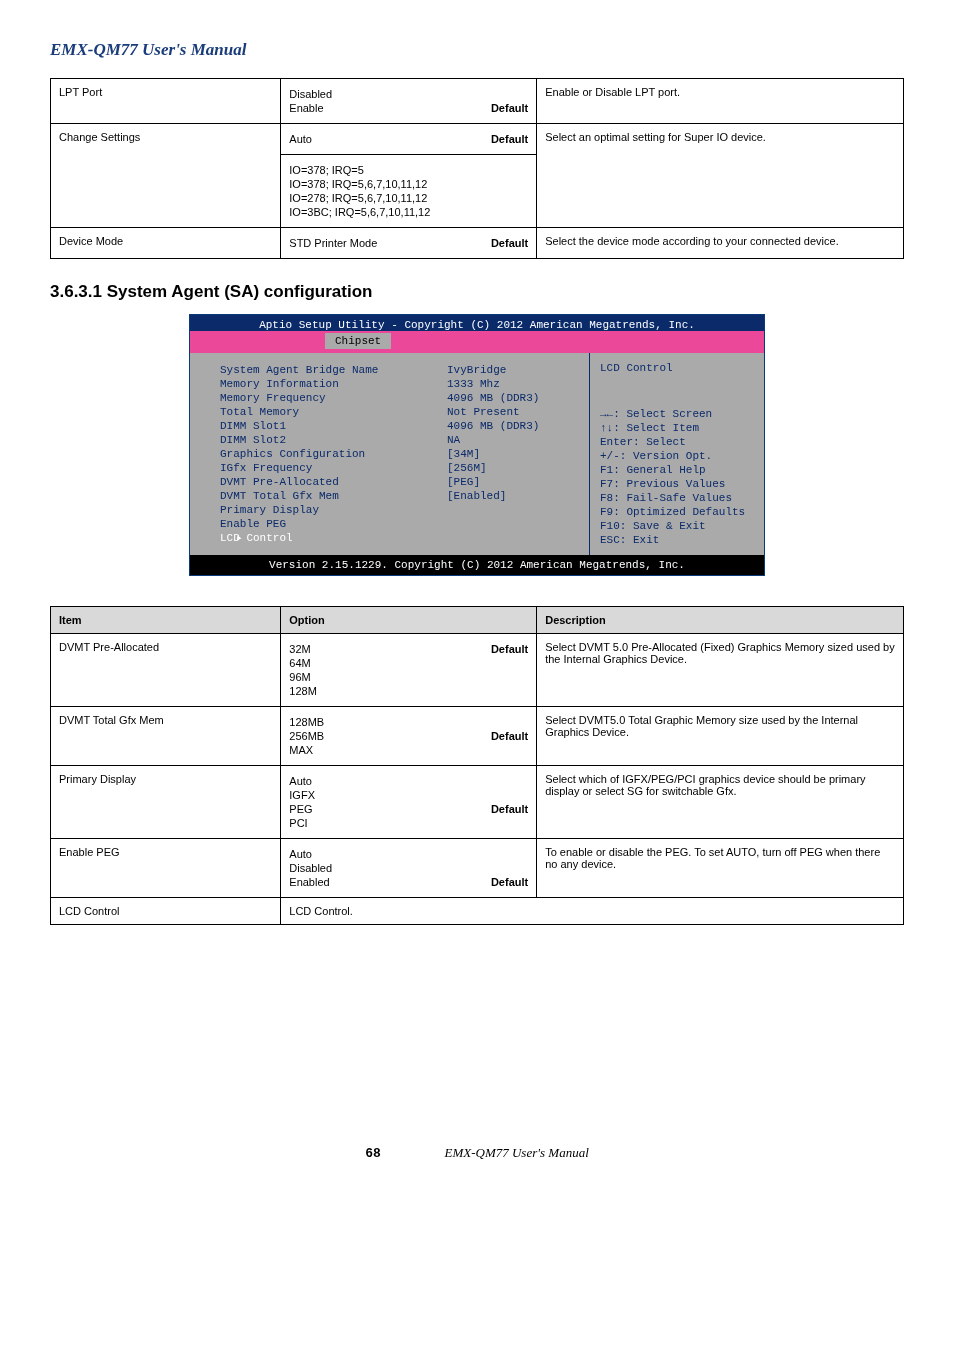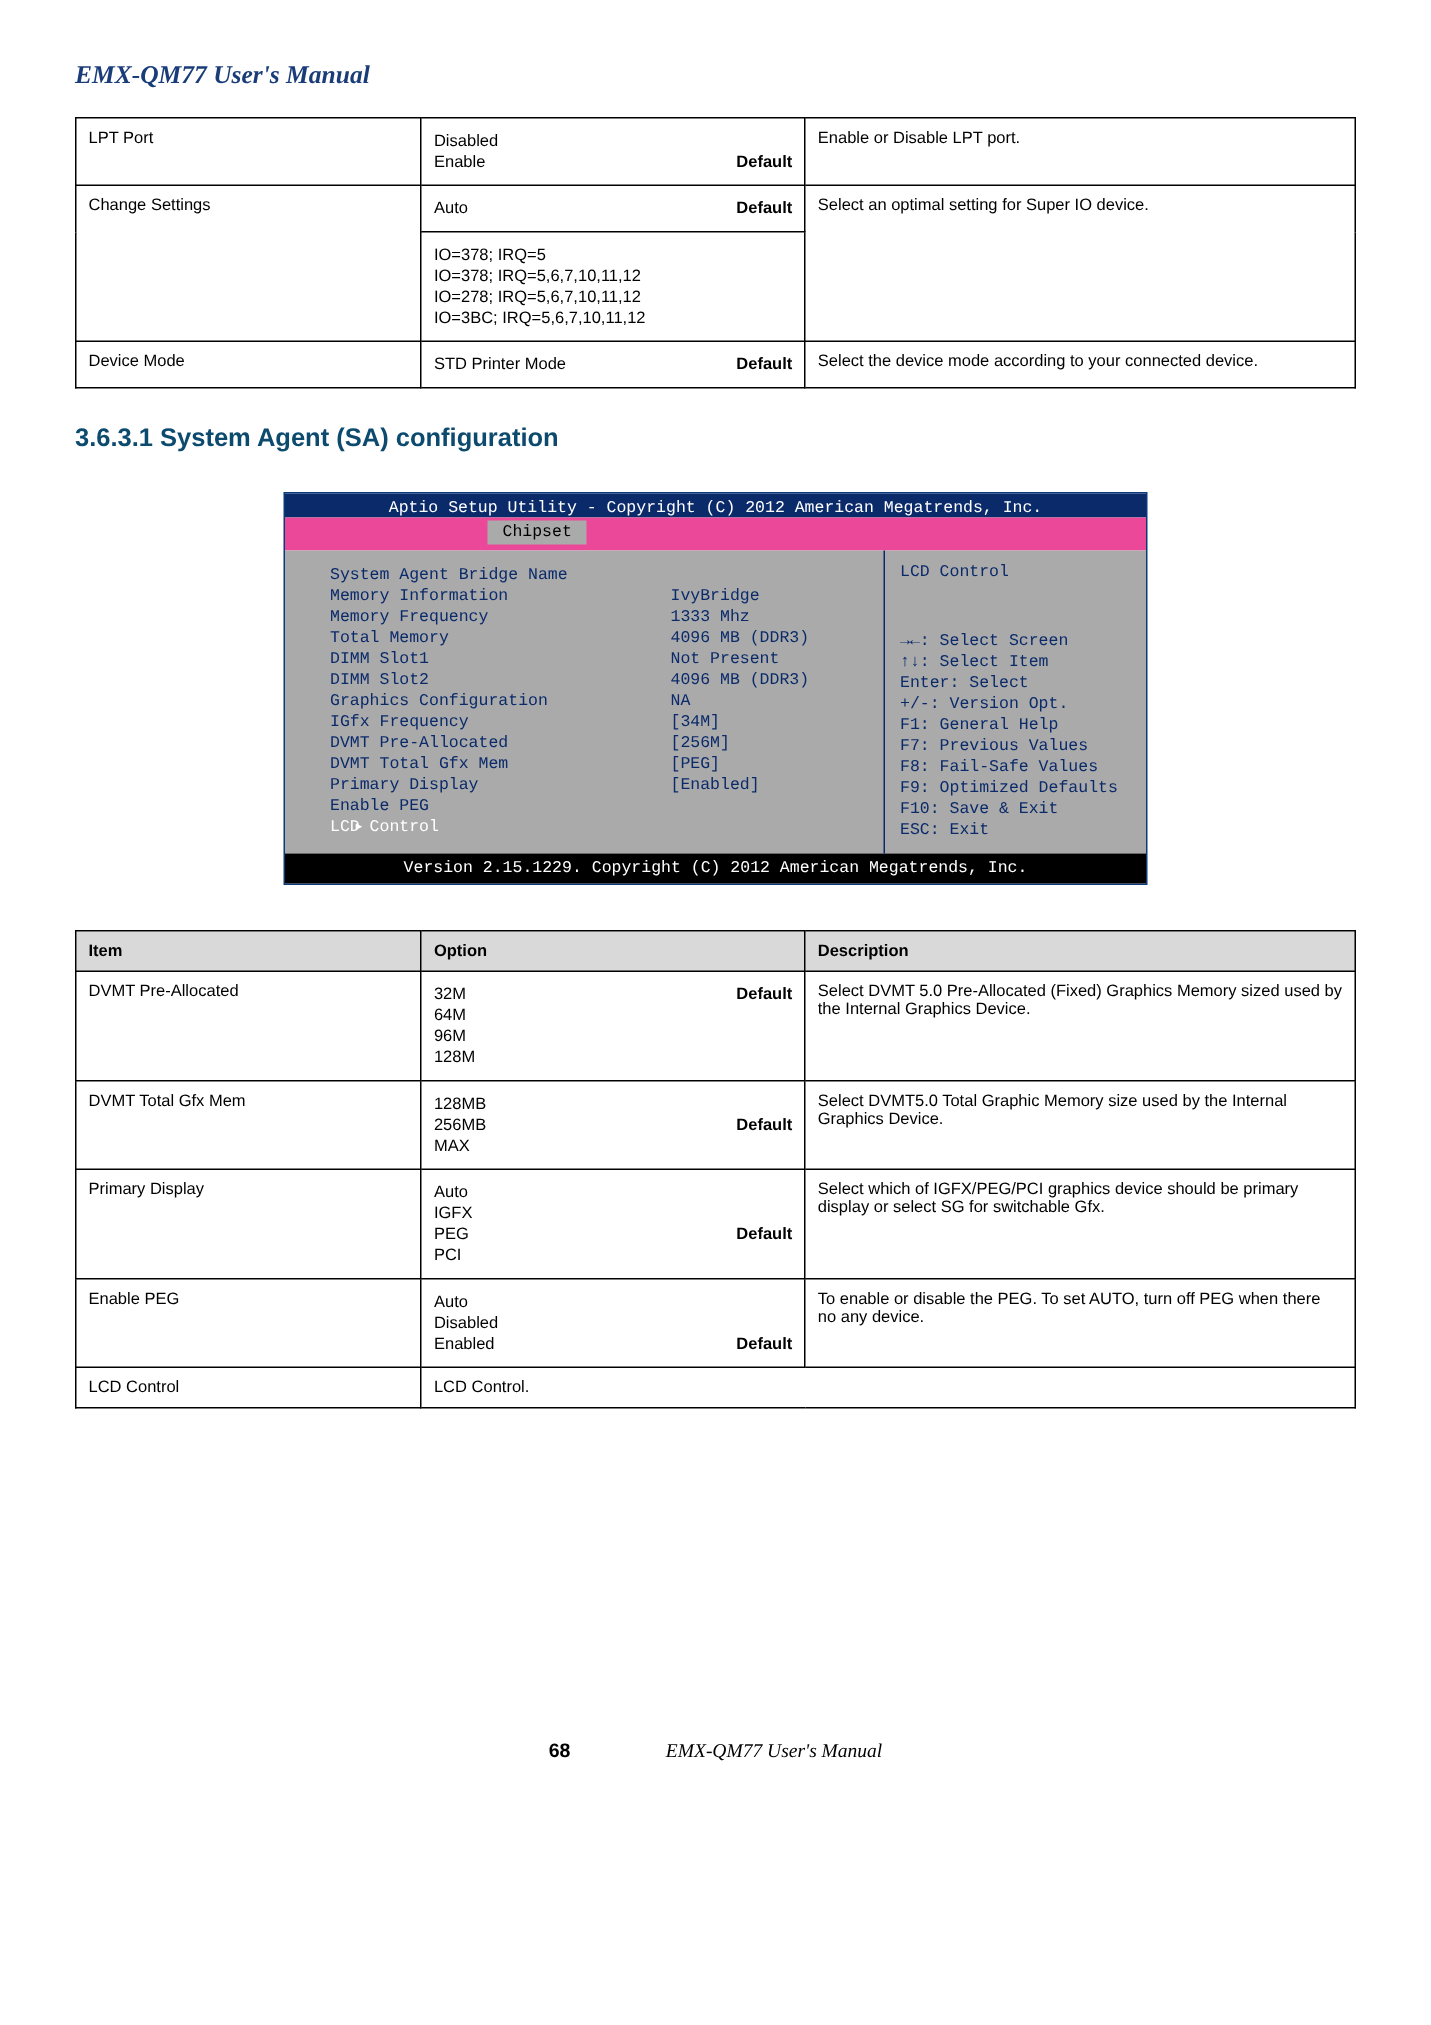--- a/index.html
+++ b/index.html
@@ -2,37 +2,37 @@
 <html><head>
 <meta charset="utf-8">
 <style>
   * { margin:0; padding:0; box-sizing:border-box; }
   body { font-family:Arial,Helvetica,sans-serif; font-size:13px; color:#000; background:#fff; padding:40px 50px; width:954px; }
   .title { font-family:"Times New Roman",serif; font-size:17px; font-weight:bold; color:#1a3d7a; font-style:italic; margin-bottom:18px; }
   table { width:100%; border-collapse:collapse; border:1px solid #000; table-layout:fixed; margin-bottom:23px; }
   th, td { border:1px solid #000; padding:7px 8px; vertical-align:top; text-align:left; font-size:11px; }
   th { background:#d9d9d9; font-weight:bold; }
   .block { display:block; margin:2px 0; }
-  .sectionhead { font-family:Arial,sans-serif; font-size:17px; font-weight:bold; color:#0c4a6e; margin:6px 0 26px; }
+  .sectionhead { font-family:Arial,sans-serif; font-size:17px; font-weight:bold; color:#000000; margin:6px 0 12px; }
   .biosbox { width:576px; margin:0 auto 30px auto; border:1px solid #0a3a7a; font-family:"Lucida Console","Courier New",monospace; font-size:11px; }
   .bb-top { background:#0a2a6a; color:#fff; text-align:center; padding:4px 0 0; font-size:11px; }
   .bb-tabrow { background:#ec4899; padding:2px 0 4px 135px; }
   .bb-tab { background:#aaa; color:#000; padding:2px 10px; display:inline-block; font-size:11px; }
   .bb-body { display:flex; background:#aaa; color:#0a2a6a; }
   .bb-left { flex:1; padding:10px 0 10px 30px; position:relative; }
-  .bb-mid { width:150px; padding:24px 8px; }
+  .bb-mid { width:150px; padding:10px 8px; }
   .bb-right { width:175px; border-left:1px solid #0a2a6a; padding:8px 10px; display:flex; flex-direction:column; justify-content:space-between; }
   .bb-left div, .bb-mid div, .bb-right div, .bb-hint div { white-space:nowrap; margin:0; line-height:14px; }
   .bb-left .tri { position:absolute; left:16px; }
   .bb-footer { background:#000000; color:#fff; text-align:center; padding:4px 0; font-size:11px; }
   .t2 col.c1 { width:27%; }
   .t2 col.c2 { width:30%; }
   .t2 col.c3 { width:43%; }
   .pagefoot { margin-top:220px; text-align:center; font-size:13px; }
-  .pagefoot .pn { font-weight:bold; margin-right:60px; }
+  .pagefoot .pn { font-weight:bold; margin-right:60px;font-family:Liberation Mono, monospace; }
   .pagefoot .um { font-family:"Times New Roman",serif; font-style:italic; }
 </style>
 </head>
 <body>
 
 <div class="title">EMX-QM77 User's Manual</div>
 
 <table>
   <colgroup>
       <col style="width:27%">

